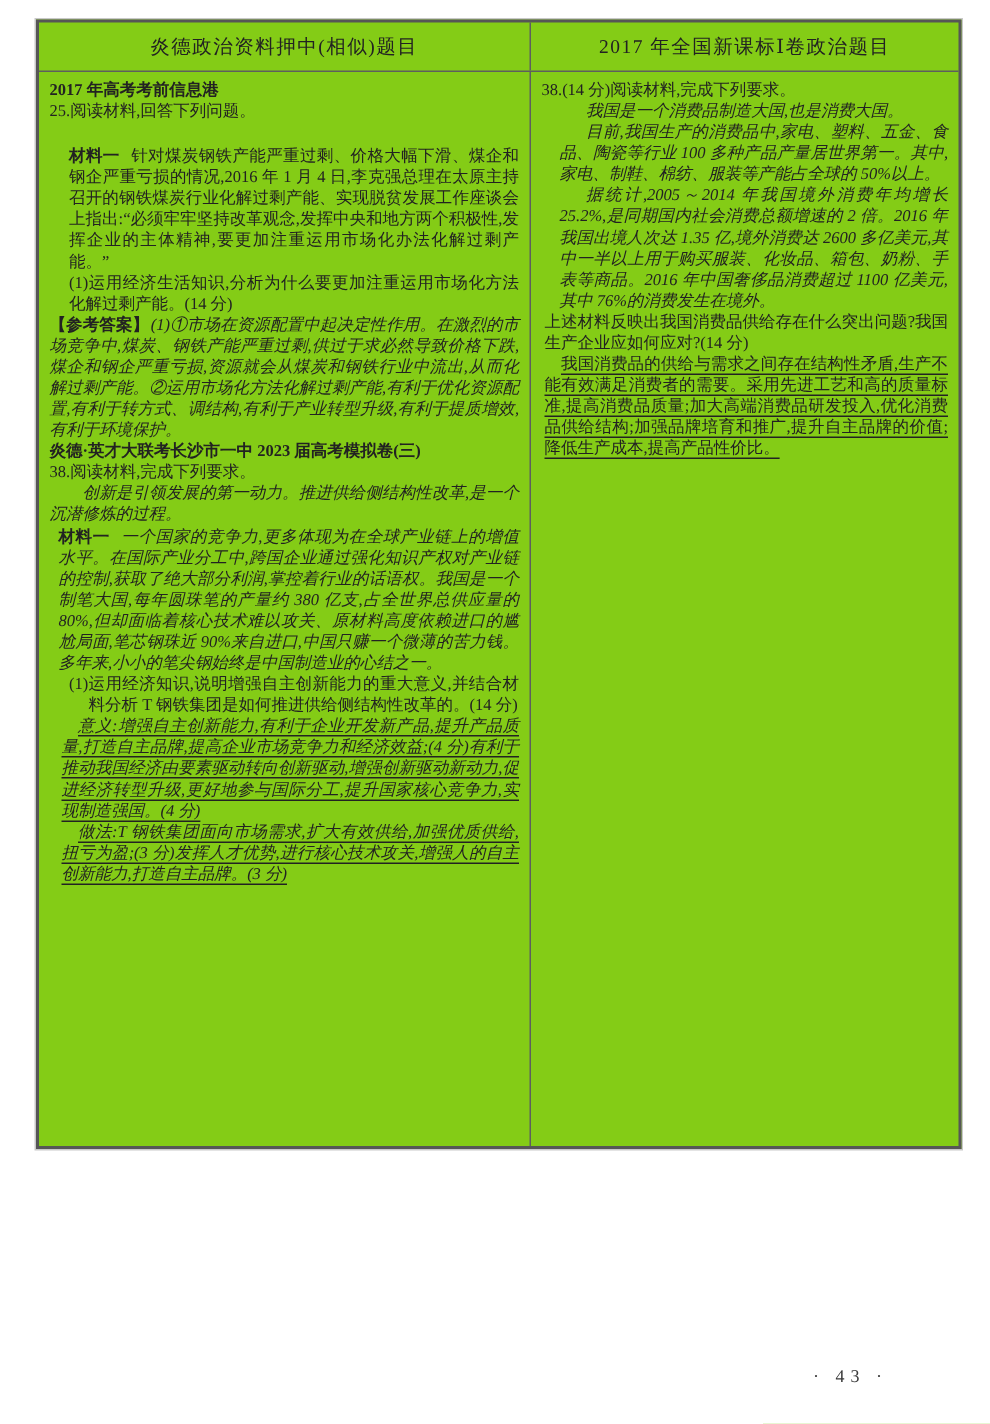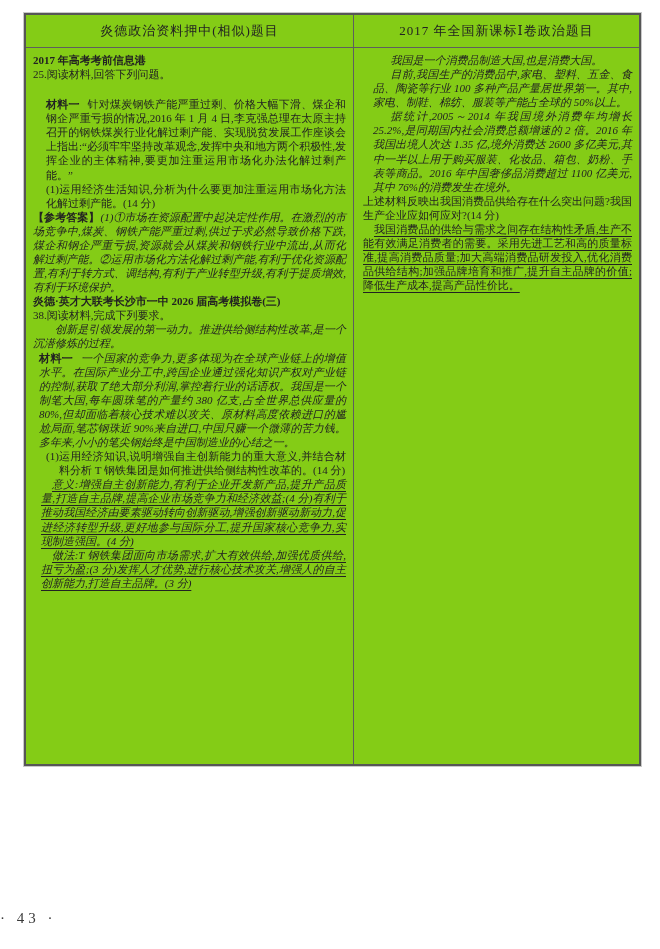--- a/index.html
+++ b/index.html
@@ -68,51 +68,52 @@
   .s-r-plain       { }
   .s-r-kai         { font-style: italic; margin-left: 12px; text-indent: 1.6em; }
   .s-r-question    { margin-left: 2px; }
   .s-r-underline   { text-decoration: underline; text-underline-offset: 3px;
                      margin-left: 2px; text-indent: 1em; }
   .footer {
     position: absolute;
     left: 0;
     top: 910px;
     width: 592px;
-    text-align: left;
-    font-size: 15px;
+    text-align: right;
+    font-size: 12px;
     color: #3a3a3a;
     letter-spacing: 4px;
   }
 </style>
 </head>
 <body>
 
 <div class="page">
   <div class="doc-table">
     <div class="hdr-row">
       <div class="hdr-cell">炎德政治资料押中(相似)题目</div>
       <div class="hdr-cell">2017 年全国新课标Ⅰ卷政治题目</div>
     </div>
     <div class="body-row">
       <div class="body-cell" id="col-left">
           <p class="blk s-heading">2017 年高考考前信息港</p>
           <p class="blk s-plain">25.阅读材料,回答下列问题。</p>
           <p class="blk s-material"><span class="lead">材料一</span>针对煤炭钢铁产能严重过剩、价格大幅下滑、煤企和钢企严重亏损的情况,2016 年 1 月 4 日,李克强总理在太原主持召开的钢铁煤炭行业化解过剩产能、实现脱贫发展工作座谈会上指出:“必须牢牢坚持改革观念,发挥中央和地方两个积极性,发挥企业的主体精神,要更加注重运用市场化办法化解过剩产能。”</p>
           <p class="blk s-question1">(1)运用经济生活知识,分析为什么要更加注重运用市场化方法化解过剩产能。(14 分)</p>
           <p class="blk s-answer"><span class="lead">【参考答案】</span>(1)①市场在资源配置中起决定性作用。在激烈的市场竞争中,煤炭、钢铁产能严重过剩,供过于求必然导致价格下跌,煤企和钢企严重亏损,资源就会从煤炭和钢铁行业中流出,从而化解过剩产能。②运用市场化方法化解过剩产能,有利于优化资源配置,有利于转方式、调结构,有利于产业转型升级,有利于提质增效,有利于环境保护。</p>
-          <p class="blk s-heading">炎德·英才大联考长沙市一中 2026 届高考模拟卷(三)</p>
+          <p class="blk s-heading">炎德·英才大联考长沙市一中 2023 届高考模拟卷(三)</p>
           <p class="blk s-plain">38.阅读材料,完成下列要求。</p>
           <p class="blk s-kai">创新是引领发展的第一动力。推进供给侧结构性改革,是一个沉潜修炼的过程。</p>
           <p class="blk s-material-kai"><span class="lead">材料一</span>一个国家的竞争力,更多体现为在全球产业链上的增值水平。在国际产业分工中,跨国企业通过强化知识产权对产业链的控制,获取了绝大部分利润,掌控着行业的话语权。我国是一个制笔大国,每年圆珠笔的产量约 380 亿支,占全世界总供应量的 80%,但却面临着核心技术难以攻关、原材料高度依赖进口的尴尬局面,笔芯钢珠近 90%来自进口,中国只赚一个微薄的苦力钱。多年来,小小的笔尖钢始终是中国制造业的心结之一。</p>
           <p class="blk s-q-hanging">(1)运用经济知识,说明增强自主创新能力的重大意义,并结合材料分析 T 钢铁集团是如何推进供给侧结构性改革的。(14 分)</p>
           <p class="blk s-underline">意义:增强自主创新能力,有利于企业开发新产品,提升产品质量,打造自主品牌,提高企业市场竞争力和经济效益;(4 分)有利于推动我国经济由要素驱动转向创新驱动,增强创新驱动新动力,促进经济转型升级,更好地参与国际分工,提升国家核心竞争力,实现制造强国。(4 分)</p>
           <p class="blk s-underline">做法:T 钢铁集团面向市场需求,扩大有效供给,加强优质供给,扭亏为盈;(3 分)发挥人才优势,进行核心技术攻关,增强人的自主创新能力,打造自主品牌。(3 分)</p>
         </div>
       <div class="body-cell" id="col-right">
+          <p class="blk s-r-plain">38.(14 分)阅读材料,完成下列要求。</p>
           <p class="blk s-r-kai">我国是一个消费品制造大国,也是消费大国。</p>
           <p class="blk s-r-kai">目前,我国生产的消费品中,家电、塑料、五金、食品、陶瓷等行业 100 多种产品产量居世界第一。其中,家电、制鞋、棉纺、服装等产能占全球的 50%以上。</p>
           <p class="blk s-r-kai">据统计,2005～2014 年我国境外消费年均增长 25.2%,是同期国内社会消费总额增速的 2 倍。2016 年我国出境人次达 1.35 亿,境外消费达 2600 多亿美元,其中一半以上用于购买服装、化妆品、箱包、奶粉、手表等商品。2016 年中国奢侈品消费超过 1100 亿美元,其中 76%的消费发生在境外。</p>
           <p class="blk s-r-question">上述材料反映出我国消费品供给存在什么突出问题?我国生产企业应如何应对?(14 分)</p>
           <p class="blk s-r-underline">我国消费品的供给与需求之间存在结构性矛盾,生产不能有效满足消费者的需要。采用先进工艺和高的质量标准,提高消费品质量;加大高端消费品研发投入,优化消费品供给结构;加强品牌培育和推广,提升自主品牌的价值;降低生产成本,提高产品性价比。</p>
         </div>
     </div>
   </div>
   <div class="footer">· 43 ·</div>
 </div>

